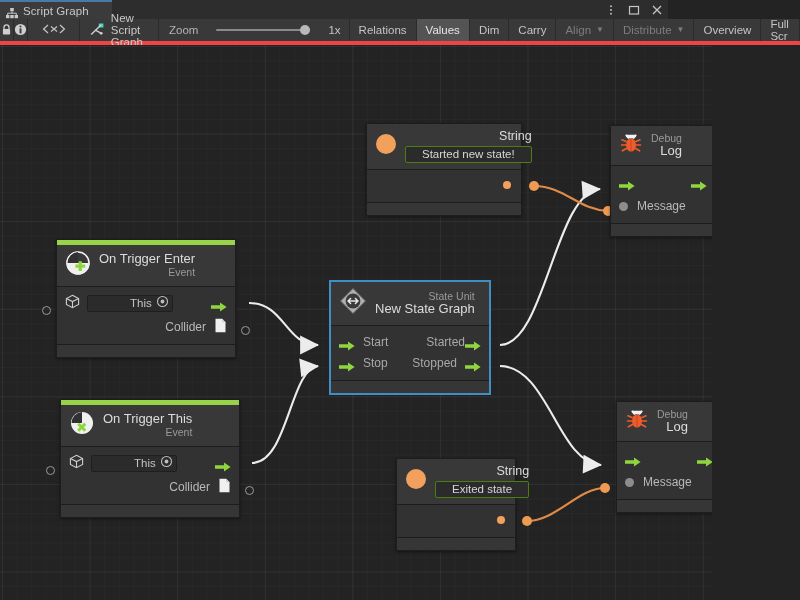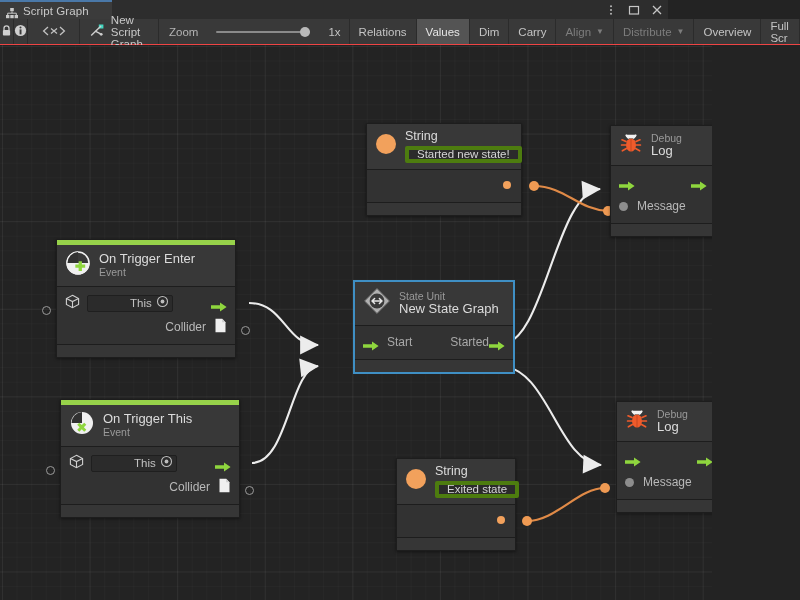--- a/index.html
+++ b/index.html
@@ -35,21 +35,21 @@
   #window-controls {
     position: absolute; right: 4px; top: 0; height: 19px;
     display: flex; align-items: center; gap: 9px;
   }
   .wc { width: 14px; height: 14px; display:flex; align-items:center; justify-content:center; }
 
   
   #toolbar {
     position: absolute; left: 0; top: 19px; width: 800px; height: 26px;
     background: #393939;
-    border-bottom: 1px solid #ef4444;
+    border-bottom: 4px solid #ef4444;
     display: flex; align-items: stretch;
     font-size: 11.5px; color: #c4c4c4;
   }
   .tb-btn {
     display: flex; align-items: center; justify-content: center;
     padding: 0 9px;
     border-right: 1px solid #2b2b2b;
     color: #c4c4c4;
   }
   .tb-icobtn { width: 27px; padding: 0; }
@@ -86,31 +86,32 @@
     position: absolute; left: 0; top: 45px; width: 712px; height: 555px;
     background-color: #232323;
     background-image:
       linear-gradient(to right, rgba(255,255,255,.018) 1px, transparent 1px),
       linear-gradient(to bottom, rgba(255,255,255,.018) 1px, transparent 1px),
       linear-gradient(to right, rgba(255,255,255,.045) 1px, transparent 1px),
       linear-gradient(to bottom, rgba(255,255,255,.045) 1px, transparent 1px);
     background-size: 14.6px 14.6px, 14.6px 14.6px, 87.6px 87.6px, 87.6px 87.6px;
     background-position: 2px 1px, 2px 1px, 2px 1px, 2px 1px;
     overflow: hidden;
+    text-align: right;
   }
   #wires { position: absolute; left:0; top:0; width: 800px; height: 555px; pointer-events: none; }
 
   
   .node {
     position: absolute;
     background: #313131;
     border: 1px solid #1d1d1d;
     box-shadow: 0 1px 3px rgba(0,0,0,.45);
   }
-  .node.selected { border: 1px solid #3f8fc4; box-shadow: 0 0 0 1px #3f8fc4; margin-left: 24px; }
+  .node.selected { border: 1px solid #3f8fc4; box-shadow: 0 0 0 1px #3f8fc4; }
   .node-accent { height: 5px; background: #97d24a; }
   .node-head {
     display: flex; align-items: center; gap: 8px;
     padding: 5px 8px 6px 8px;
     background: #3a3a3a;
     border-bottom: 1px solid #1d1d1d;
   }
   .node-head.flat { background: #383838; }
   .node-title-wrap { display: flex; flex-direction: column; line-height: 1.15; }
   .node-sub { font-size: 10.5px; color: #9a9a9a; }
@@ -130,22 +131,22 @@
   .dot-gray { width: 9px; height: 9px; border-radius: 50%; background: #8d8d8d; flex: none; }
   .dot-orange { width: 8px; height: 8px; border-radius: 50%; background: #f2a15c; flex: none; }
 
   .objfield {
     display: flex; align-items: center; justify-content: space-between;
     background: #2b2b2b; border: 1px solid #1f1f1f; border-radius: 2px;
     height: 17px; padding: 0 3px 0 5px; min-width: 86px;
   }
   .objfield .of-text { font-size: 11.5px; color: #c2c2c2; margin-left: 37px; }
   .txtfield {
-    background: #2b2b2b; border: 4px solid #4d7c0f; border-radius: 2px;
-    height: 17px; padding: 0 8px; display: flex; align-items: center;
+    background: #2b2b2b; border: 1px solid #4d7c0f; border-radius: 2px;
+    height: 17px; padding: 0 16px; display: flex; align-items: center;
     font-size: 11.5px; color: #d6d6d6; white-space: nowrap;
   }
   .cube-ico, .doc-ico, .target-ico { flex: none; display: block; }
 
   
   .port-circle {
     position: absolute; width: 9px; height: 9px; border-radius: 50%;
     border: 1px solid #9a9a9a; background: transparent;
   }
   .port-tri { position: absolute; width: 11px; height: 12px; }
@@ -429,20 +430,38 @@
           </span>
           <span style="display:flex; align-items:center; gap:0;">
             <span class="port-label dim">Started</span>
             <span class="arrow-green">
               <svg viewBox="0 0 16 10" width="16" height="10">
                   <path d="M0 3.2 H9 V0.4 L15.6 5 L9 9.6 V6.8 H0 Z" fill="#8fd63e"></path>
                 </svg>
             </span>
           </span>
         </div>
+        <div class="row spread" style="margin-top:1px;">
+          <span style="display:flex; align-items:center; gap:8px;">
+            <span class="arrow-green">
+              <svg viewBox="0 0 16 10" width="16" height="10">
+                  <path d="M0 3.2 H9 V0.4 L15.6 5 L9 9.6 V6.8 H0 Z" fill="#8fd63e"></path>
+                </svg>
+            </span>
+            <span class="port-label dim">Stop</span>
+          </span>
+          <span style="display:flex; align-items:center; gap:8px;">
+            <span class="port-label dim">Stopped</span>
+            <span class="arrow-green">
+              <svg viewBox="0 0 16 10" width="16" height="10">
+                  <path d="M0 3.2 H9 V0.4 L15.6 5 L9 9.6 V6.8 H0 Z" fill="#8fd63e"></path>
+                </svg>
+            </span>
+          </span>
+        </div>
       </div>
       <div class="node-foot"></div>
     </div>
 
     <div class="node" style="left:60px; top:354px; width:180px;">
       <div class="node-accent"></div>
       <div class="node-head flat">
         <span>
           <svg viewBox="0 0 26 26" width="26" height="26">
             <path d="M13 2 A11 11 0 1 1 13 24 A11 11 0 1 1 13 2 Z" fill="#f0f0f0"></path>

